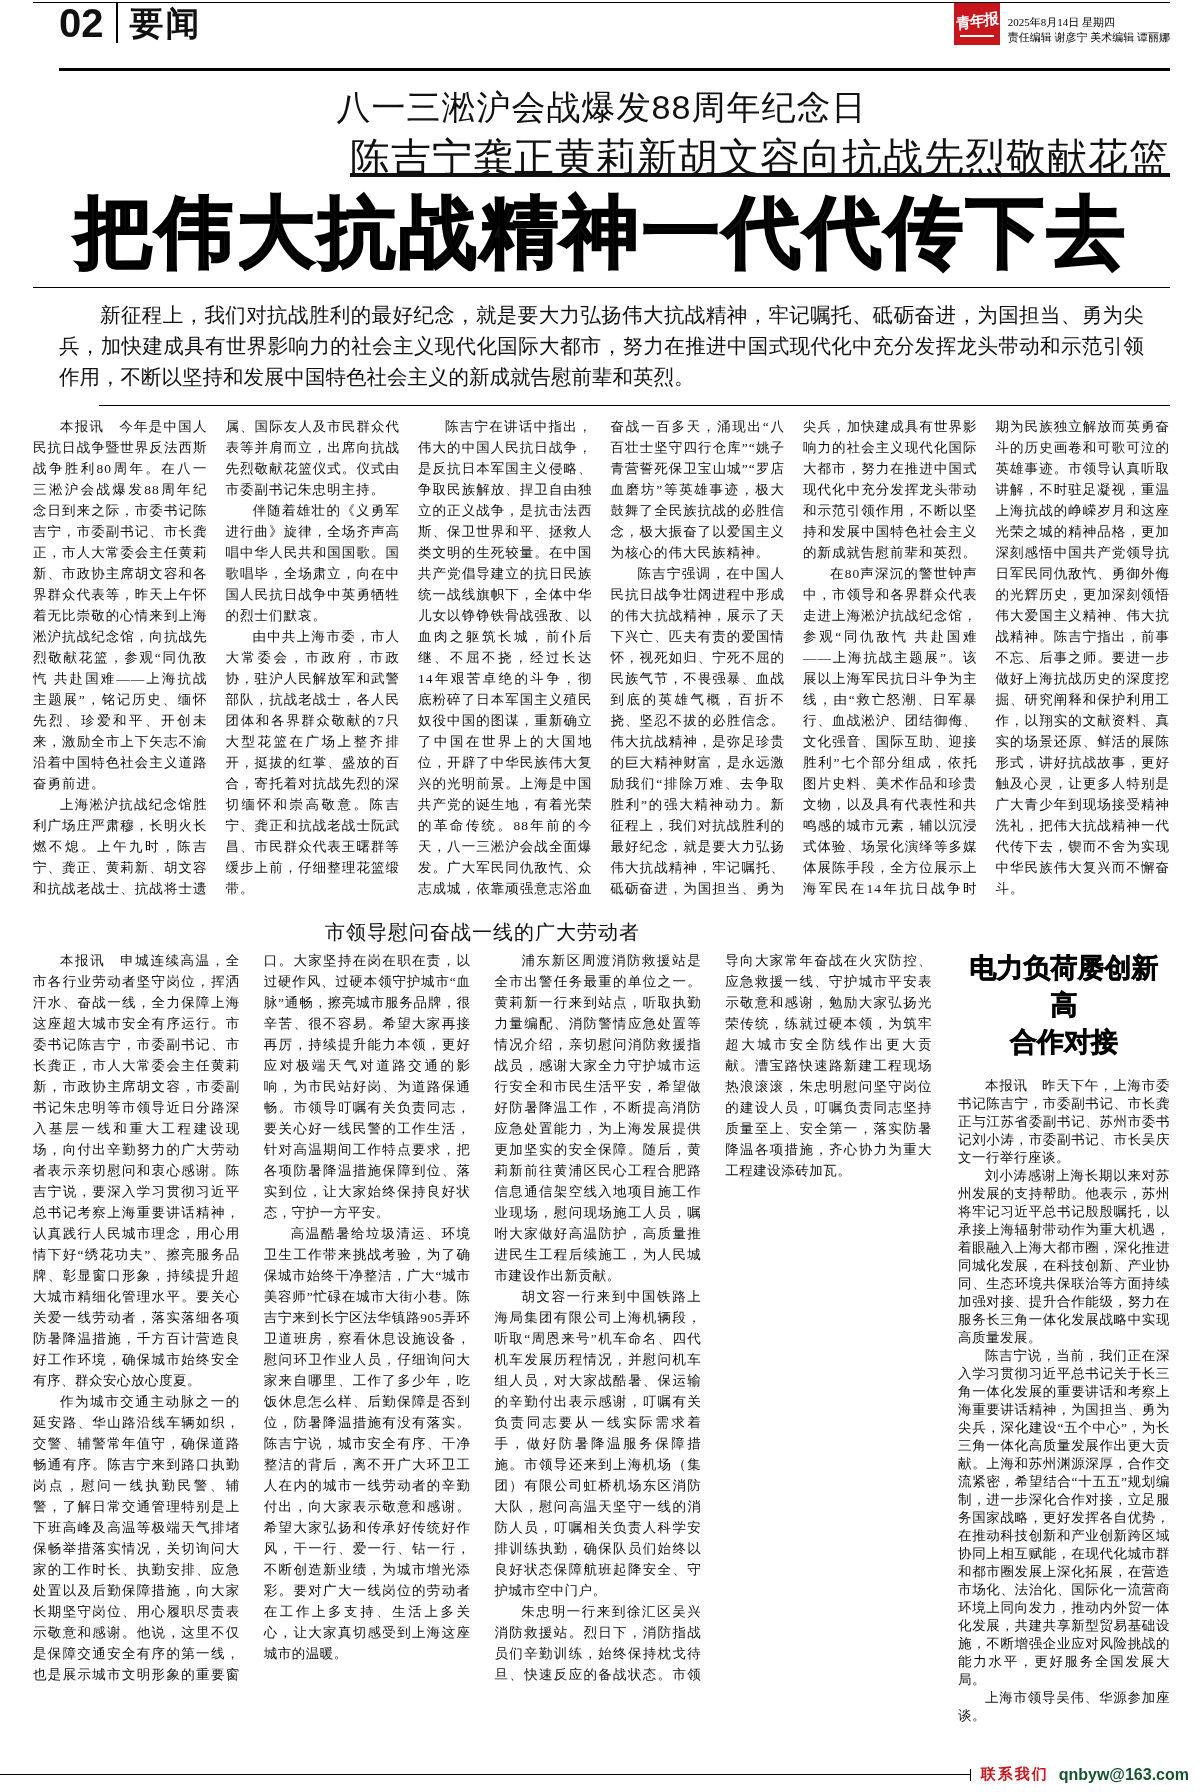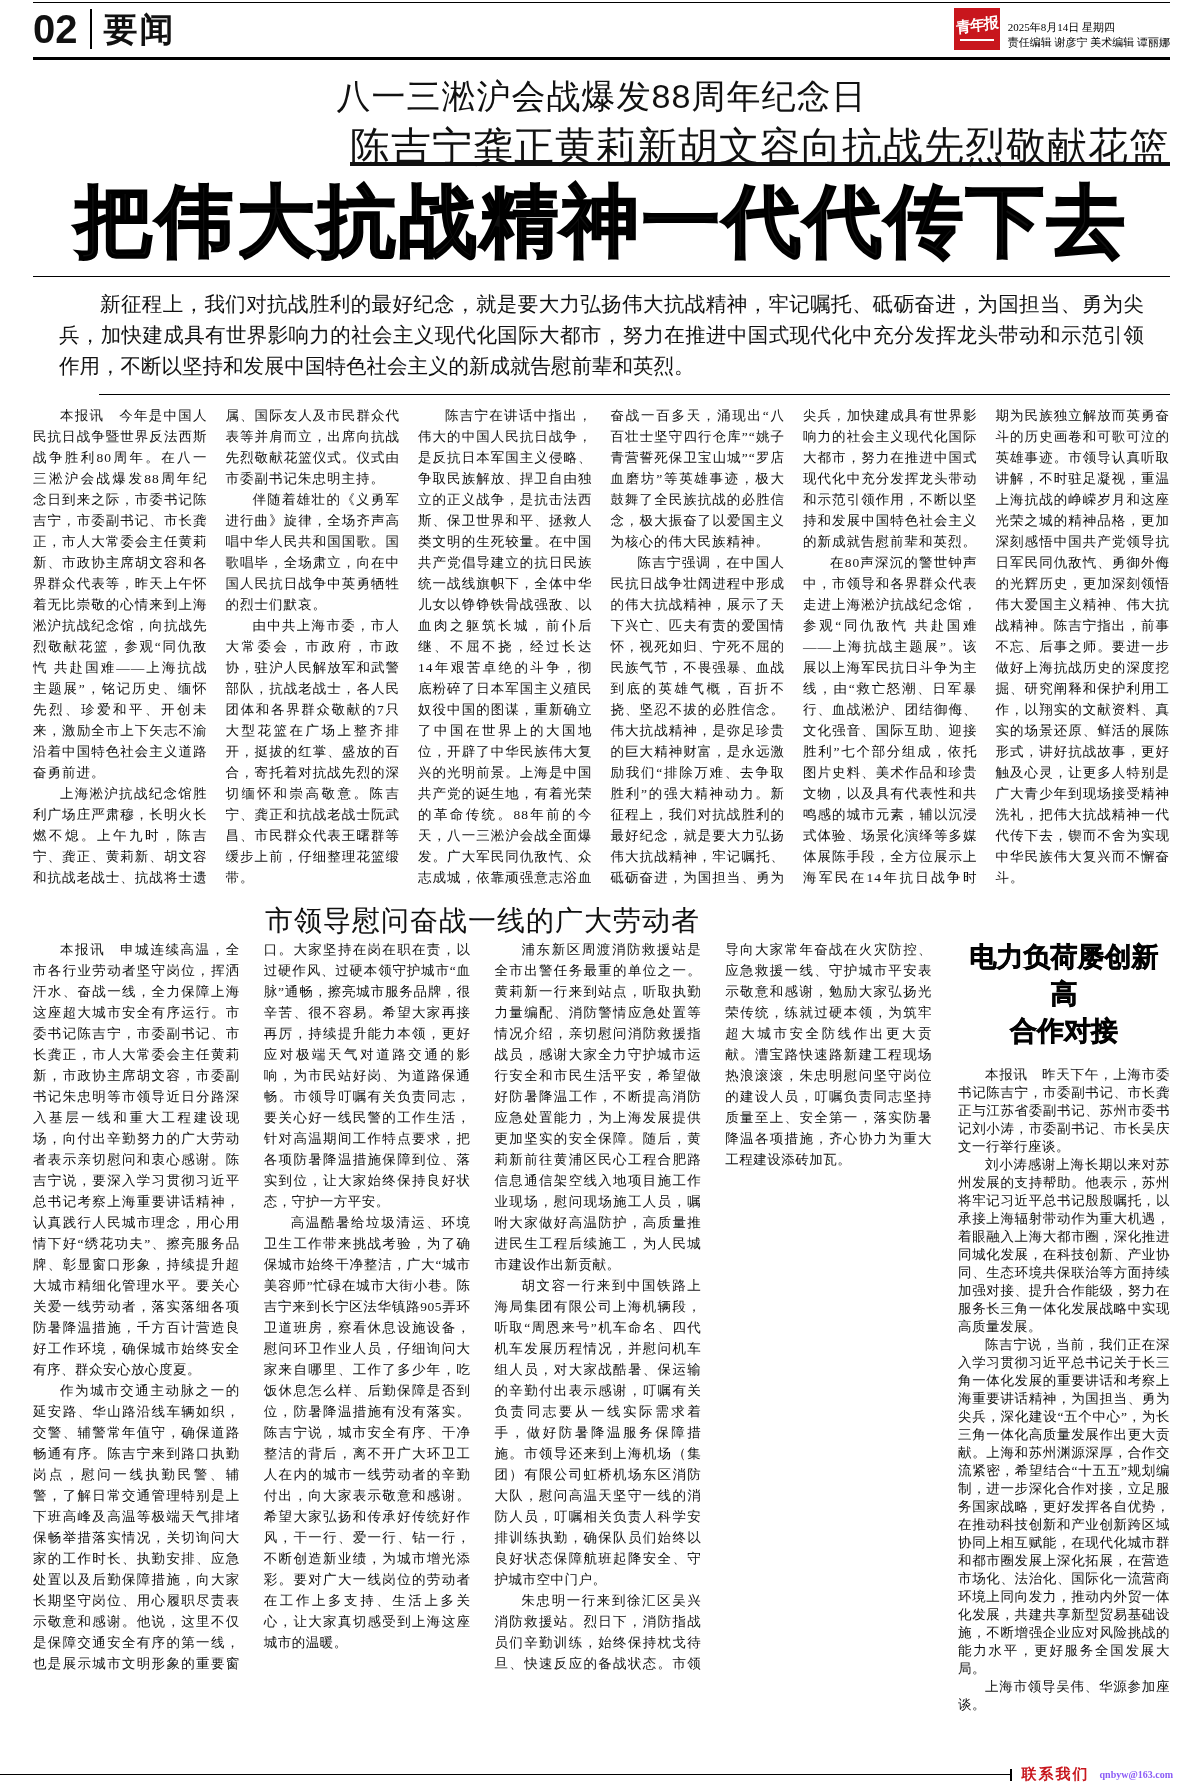--- a/index.html
+++ b/index.html
@@ -2,22 +2,22 @@
 <html lang="zh" style="--brand: #c8161d;"><head>
 <meta charset="utf-8">
 <style>
   html,body{margin:0;padding:0;background:#e8e8e8;}
   .page{width:1203px;height:1792px;margin:0 auto;background:#fff;color:#111;
         position:relative;overflow:hidden;box-sizing:border-box;padding:0 33px;
         font-family:"Liberation Serif","DejaVu Serif",serif;}
   .toprule{border-top:1.5px solid #000;margin-top:2px;}
 
   
-  .masthead{height:52px;display:flex;justify-content:space-between;align-items:center;
-            border-bottom:3.5px solid #000;padding-bottom:2px;}
+  .masthead{height:52px;display:flex;justify-content:space-between;align-items:flex-start;
+            border-bottom:3.5px solid #000;padding-bottom:13px;margin-left:26px;}
   .mh-left{display:flex;align-items:center;gap:12px;}
   .pageno{font-family:"Liberation Sans","DejaVu Sans",sans-serif;font-weight:700;
           font-size:40px;line-height:1;}
   .mh-div{width:2px;height:40px;background:#000;display:inline-block;}
   .section{font-family:"Liberation Sans","DejaVu Sans",sans-serif;font-weight:600;
            font-size:34px;line-height:1;letter-spacing:2px;}
   .mh-right{display:flex;align-items:flex-end;gap:8px;padding-bottom:1px;}
   .logo{width:46px;height:42px;background:var(--brand,#c8161d);color:#fff;
         display:flex;flex-direction:column;align-items:center;justify-content:center;
         position:relative;}
@@ -44,40 +44,40 @@
   .bodytext{font-size:13.5px;line-height:21px;text-align:justify;letter-spacing:1px;}
   .a1-body{column-count:6;column-gap:18px;column-fill:auto;height:486px;
            overflow:hidden;margin-top:10px;}
   .para{margin:0;text-indent:2em;}
   .run-in{font-weight:400;font-family:"Liberation Sans",sans-serif;}
 
   
   .bottom{display:flex;gap:26px;margin-top:6px;}
   .a2{flex:1;min-width:0;}
   .a2-kicker{text-align:center;font-family:"Liberation Sans",sans-serif;font-weight:500;
-             font-size:28px;line-height:36px;margin-top:6px;letter-spacing:1px;}
+             font-size:20px;line-height:36px;margin-top:6px;letter-spacing:1px;}
   .a2-headline{text-align:center;font-family:"Liberation Sans","DejaVu Sans",sans-serif;
                font-weight:900;font-size:46px;line-height:58px;letter-spacing:1px;
                -webkit-text-stroke:1.2px #000;margin:2px 0 12px;}
   .a2-body{column-count:4;column-gap:24px;column-fill:auto;height:738px;
            overflow:hidden;letter-spacing:0.5px;}
   .a3{width:212px;flex:none;}
   .a3-head{text-align:center;font-family:"Liberation Sans",sans-serif;font-weight:800;
            font-size:27px;line-height:37px;margin-top:42px;-webkit-text-stroke:0.6px #000;}
   .a3-body{margin-top:16px;font-size:13.5px;line-height:18px;letter-spacing:0.5px;
            height:700px;overflow:hidden;text-align:justify;}
 
   
-  .footer{position:absolute;left:0;right:16px;bottom:8px;display:flex;align-items:center;
+  .footer{position:absolute;left:0;right:0;bottom:8px;display:flex;align-items:center;
           padding:0 14px 0 0;}
   .fline{flex:1;border-top:1.2px solid #000;height:0;}
   .ftick{width:1.2px;height:12px;background:#000;margin-right:10px;}
   .flabel{font-family:"Liberation Sans",sans-serif;font-weight:700;font-size:15px;
           color:var(--brand,#c8161d);margin-right:10px;letter-spacing:2px;}
-  .femail{font-family:Liberation Serif, serif;font-weight:700;font-size:10px;color:#8b5cf6;}
+  .femail{font-family:Liberation Sans, sans-serif;font-weight:700;font-size:16px;color:#14532d;}
 </style>
 </head>
 <body>
 
 <div class="page">
 
   <div class="toprule"></div>
 
   <header class="masthead">
     <div class="mh-left">

